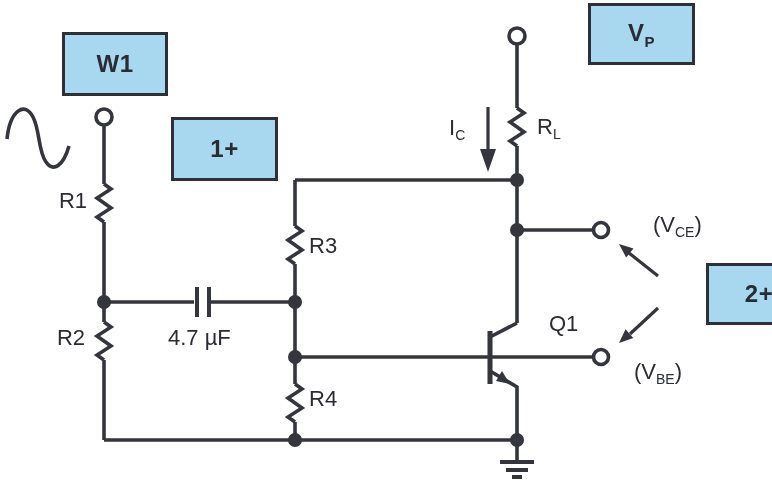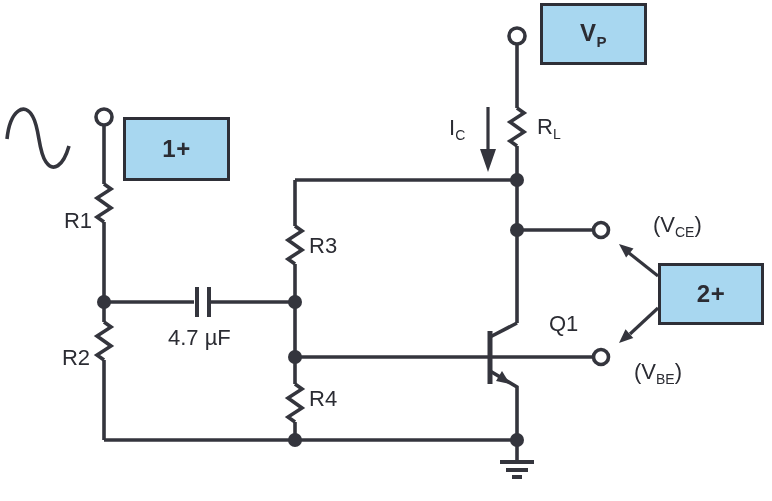--- a/index.html
+++ b/index.html
@@ -19,29 +19,29 @@
   .wire-thin{stroke:var(--ink);stroke-width:3.2;fill:none;}
   .plate{stroke:var(--ink);stroke-width:4;fill:none;}
   .bar{stroke:var(--ink);stroke-width:5;fill:none;}
   .gbar{stroke:var(--ink);stroke-width:4;fill:none;}
   .dot{fill:var(--ink);stroke:none;}
   .term{fill:#ffffff;stroke:var(--ink);stroke-width:3.6;}
   .head{fill:var(--ink);stroke:none;}
   .bluebox{
     position:absolute;background:var(--box-fill);border:3.5px solid var(--box-border);
     display:flex;align-items:center;justify-content:center;box-sizing:border-box;
-    font-weight:bold;font-size:24px;color:var(--text);letter-spacing:0.5px;
+    font-weight:bold;font-size:24px;color:var(--text);letter-spacing:0.5px;margin-left:48px;
   }
   .lbl{
     position:absolute;font-weight:normal;font-size:22px;color:var(--text);
     white-space:nowrap;line-height:1;
   }
   .lbl .sub{font-size:14px;vertical-align:-5px;}
   .bluebox .sub{font-size:15px;vertical-align:-6px;}
-  .right{text-align:right;margin-top:20px;}
+  .right{text-align:center;}
 </style>
 </head>
 <body>
 
 <div class="stage">
 
   <svg width="772" height="501" viewBox="0 0 772 501">
 
     <path class="wire" d="M7,139 C10,110 25,101 33,117 C40,130 38,151 46,162 C53,172 63,167 69,146"></path>
 
@@ -94,20 +94,23 @@
     <circle class="dot" cx="517" cy="180" r="7"></circle>
     <circle class="dot" cx="517" cy="230" r="7"></circle>
     <circle class="dot" cx="517" cy="440" r="7"></circle>
 
     <circle class="term" cx="104" cy="117" r="8"></circle>
     <circle class="term" cx="517" cy="36" r="8"></circle>
     <circle class="term" cx="601" cy="230" r="7.5"></circle>
     <circle class="term" cx="601" cy="357" r="7.5"></circle>
   </svg>
 
+  <div class="bluebox" style="left:14px;top:32px;width:106px;height:64px;">
+    <span>W1</span>
+  </div>
 
   <div class="bluebox" style="left:123px;top:117px;width:107px;height:64px;">
     <span>1+</span>
   </div>
 
   <div class="bluebox" style="left:540px;top:3px;width:107px;height:62px;">
     <span><span>V</span><span class="sub">P</span></span>
   </div>
 
   <div class="bluebox" style="left:658px;top:263px;width:106px;height:62px;">

